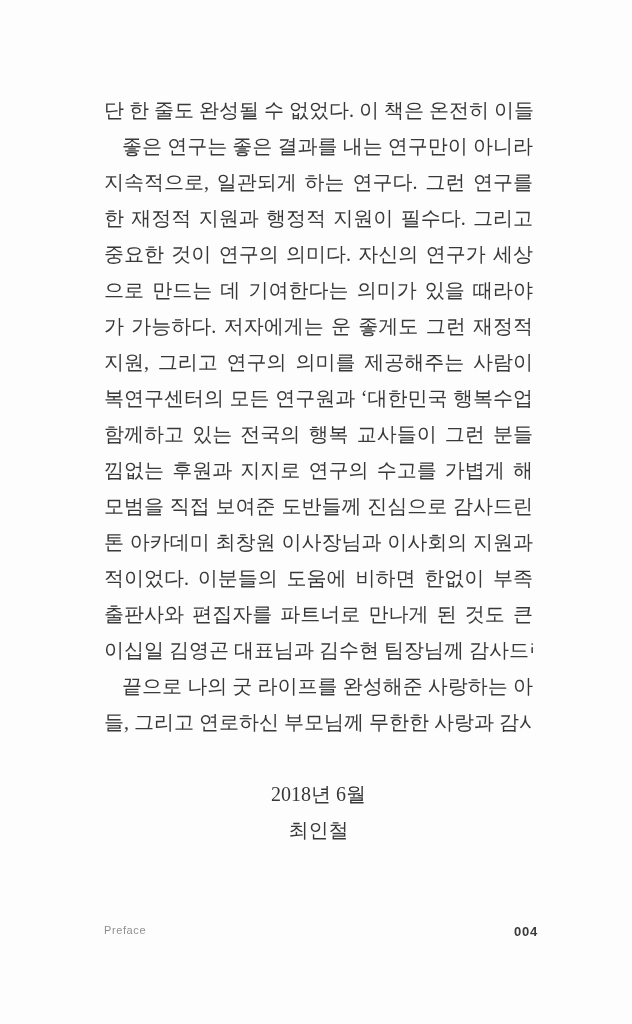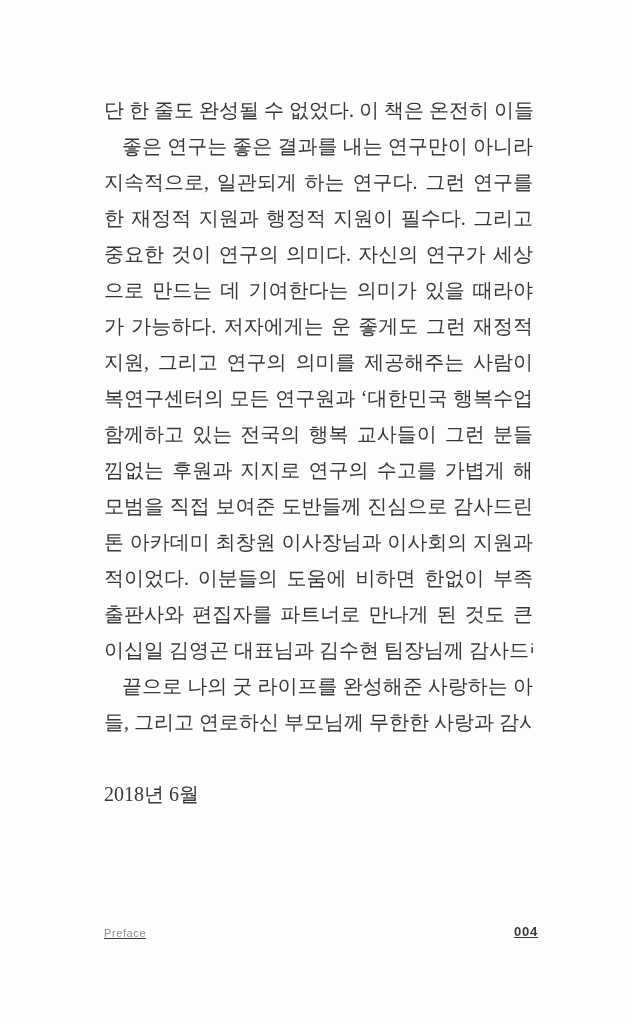--- a/index.html
+++ b/index.html
@@ -36,33 +36,32 @@
     text-align: justify;
     text-align-last: justify;
   }
   .line.indent {
     text-indent: 18px;
   }
   .spacer {
     height: 36px;
   }
   .line.right {
-    text-align: left;
+    text-align: center;
     white-space: nowrap;
   }
   .footer {
     position: absolute;
     left: 104px;
     top: 924px;
     width: 434px;
     display: flex;
     justify-content: space-between;
-    align-items: flex-end;
+    align-items: flex-start;
     font-family: "Liberation Sans", "DejaVu Sans", sans-serif;
-    text-decoration: underline;
   }
   .footer-section {
     font-size: 11px;
     color: #8f8f8f;
     letter-spacing: 0.6px;
   }
   .footer-page {
     font-size: 13px;
     font-weight: 600;
     color: #3a3a3a;
@@ -90,20 +89,21 @@
     <div class="line justify">톤 아카데미 최창원 이사장님과 이사회의 지원과 지지는 절대</div>
     <div class="line justify">적이었다. 이분들의 도움에 비하면 한없이 부족한 책이다. 좋은</div>
     <div class="line justify">출판사와 편집자를 파트너로 만나게 된 것도 큰 행운이었다. 북</div>
     <div class="line">이십일 김영곤 대표님과 김수현 팀장님께 감사드린다.</div>
     <div class="line justify indent">끝으로 나의 굿 라이프를 완성해준 사랑하는 아내와 두 아이</div>
     <div class="line">들, 그리고 연로하신 부모님께 무한한 사랑과 감사를 보낸다.</div>
 
     <div class="spacer"></div>
 
     <div class="line right">2018년 6월</div>
+    <div class="line right">최인철</div>
   </div>
 
   <div class="footer">
     <span class="footer-section">Preface</span>
     <span class="footer-page">004</span>
   </div>
 
 </div>
 
 </body></html>

